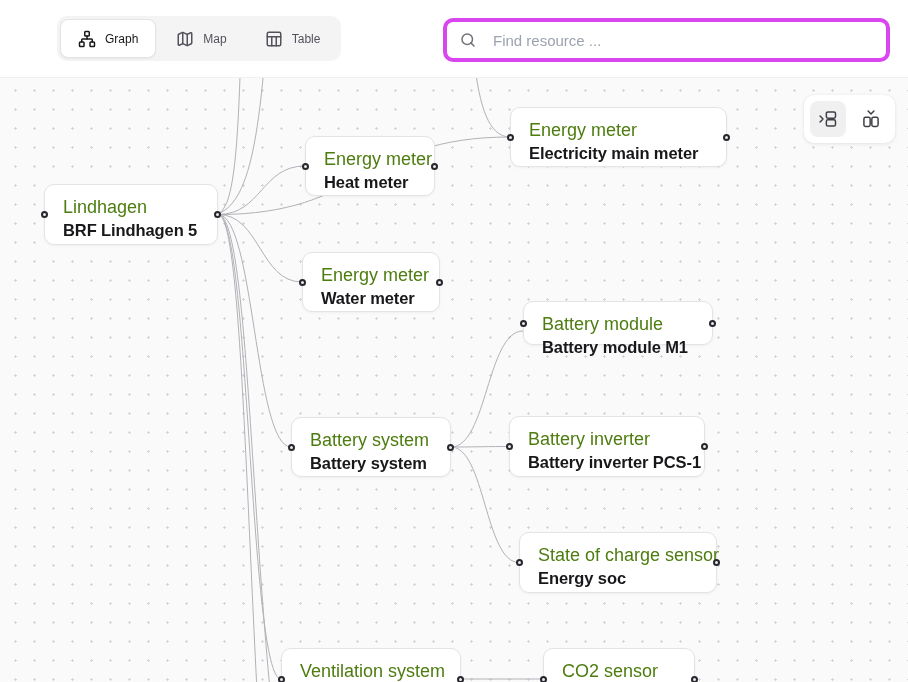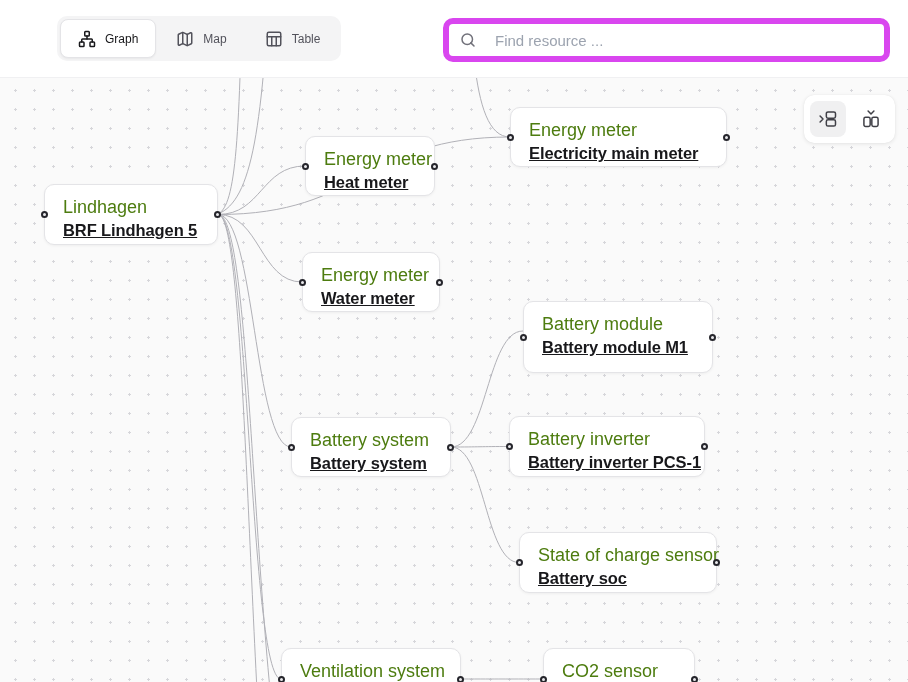--- a/index.html
+++ b/index.html
@@ -15,38 +15,38 @@
   .tab { display:flex; align-items:center; gap:9px; padding:0 17px; border:1px solid transparent;
          background:transparent; border-radius:8px; font-size:12px; color:#52525b; cursor:pointer;
          font-family:inherit; }
   .tab.active { background:#fff; border-color:#e4e4e7; color:#18181b; font-weight:500;
                 box-shadow:0 1px 2px rgba(0,0,0,.05); }
   .tab svg { width:18px; height:18px; stroke:currentColor; fill:none; stroke-width:2;
              stroke-linecap:round; stroke-linejoin:round; }
   .search-box { position:absolute; left:443px; top:18px; width:447px; height:44px; }
   .search-box svg { position:absolute; left:16px; top:13px; width:18px; height:18px; stroke:#71717a;
                     fill:none; stroke-width:2; stroke-linecap:round; }
-  .search-box input { width:100%; height:100%; border:6px solid #d946ef; border-radius:10px;
+  .search-box input { width:100%; height:100%; border:4px solid #d946ef; border-radius:10px;
                       padding:0 14px 0 46px; font-size:15px; color:#18181b; outline:none;
                       font-family:inherit; background:#fff; }
   .search-box input::placeholder { color:#9ca3af; }
 
   
   .canvas { position:absolute; top:78px; left:0; right:0; bottom:0; overflow:hidden; background:#fafafa;
             background-image:radial-gradient(circle,#d6d6da 1.1px,transparent 1.2px);
             background-size:19px 19px; background-position:6px 3px; }
   .world { position:absolute; top:-78px; left:0; width:908px; height:682px; }
   .edges { position:absolute; top:0; left:0; pointer-events:none; }
   .edges path { fill:none; stroke:#b1b1b7; stroke-width:1; }
 
   .node { position:absolute; background:#fff; border:1px solid #e4e4e7; border-radius:10px;
           padding:10px 18px; box-shadow:0 1px 3px rgba(0,0,0,.05); cursor:pointer; }
   .node-type { display:block; font-size:18px; color:#4d7c0f; line-height:1.35; white-space:nowrap; }
   .node-name { font-size:16.5px; font-weight:700; color:#18181b; line-height:1.45;
-               letter-spacing:-0.1px; white-space:nowrap;text-decoration:underline; }
+               letter-spacing:-0.1px; white-space:nowrap; }
   .handle { position:absolute; width:7px; height:7px; border-radius:50%;
             background:#e9e9ec; border:2px solid #26262c; top:50%; margin-top:-3.5px; }
   .handle.left { left:-4px; } .handle.right { right:-4px; }
 
   
   .layout-controls { position:absolute; right:13px; top:95px; background:#fff; border-radius:10px;
                      padding:6px; display:flex; gap:7px; box-shadow:0 1px 4px rgba(0,0,0,.09),0 0 1px rgba(0,0,0,.08);
                      z-index:5; }
   .layout-btn { width:36px; height:36px; border:none; background:transparent; border-radius:8px;
                 display:flex; align-items:center; justify-content:center; cursor:pointer; color:#3f3f46; }
@@ -141,35 +141,35 @@
           <div class="node-name">Water meter</div>
           <span class="handle left"></span>
           <span class="handle right"></span>
         </div>
         <div class="node" style="left: 291px; top: 417px; width: 160px; height: 60px;">
           <span class="node-type">Battery system</span>
           <div class="node-name">Battery system</div>
           <span class="handle left"></span>
           <span class="handle right"></span>
         </div>
-        <div class="node" style="left: 523px; top: 301px; width: 190px; height: 72px;">
+        <div class="node" style="left: 523px; top: 301px; width: 190px; height: 44px;">
           <span class="node-type">Battery module</span>
           <div class="node-name">Battery module M1</div>
           <span class="handle left"></span>
           <span class="handle right"></span>
         </div>
         <div class="node" style="left: 509px; top: 416px; width: 196px; height: 61px;">
           <span class="node-type">Battery inverter</span>
           <div class="node-name">Battery inverter PCS-1</div>
           <span class="handle left"></span>
           <span class="handle right"></span>
         </div>
         <div class="node" style="left: 519px; top: 532px; width: 198px; height: 61px;">
           <span class="node-type">State of charge sensor</span>
-          <div class="node-name">Battery soc</div>
+          <div class="node-name">Energy soc</div>
           <span class="handle left"></span>
           <span class="handle right"></span>
         </div>
         <div class="node" style="left: 281px; top: 648px; width: 180px; height: 62px;">
           <span class="node-type">Ventilation system</span>
           <div class="node-name"></div>
           <span class="handle left"></span>
           <span class="handle right"></span>
         </div>
         <div class="node" style="left: 543px; top: 648px; width: 152px; height: 62px;">

